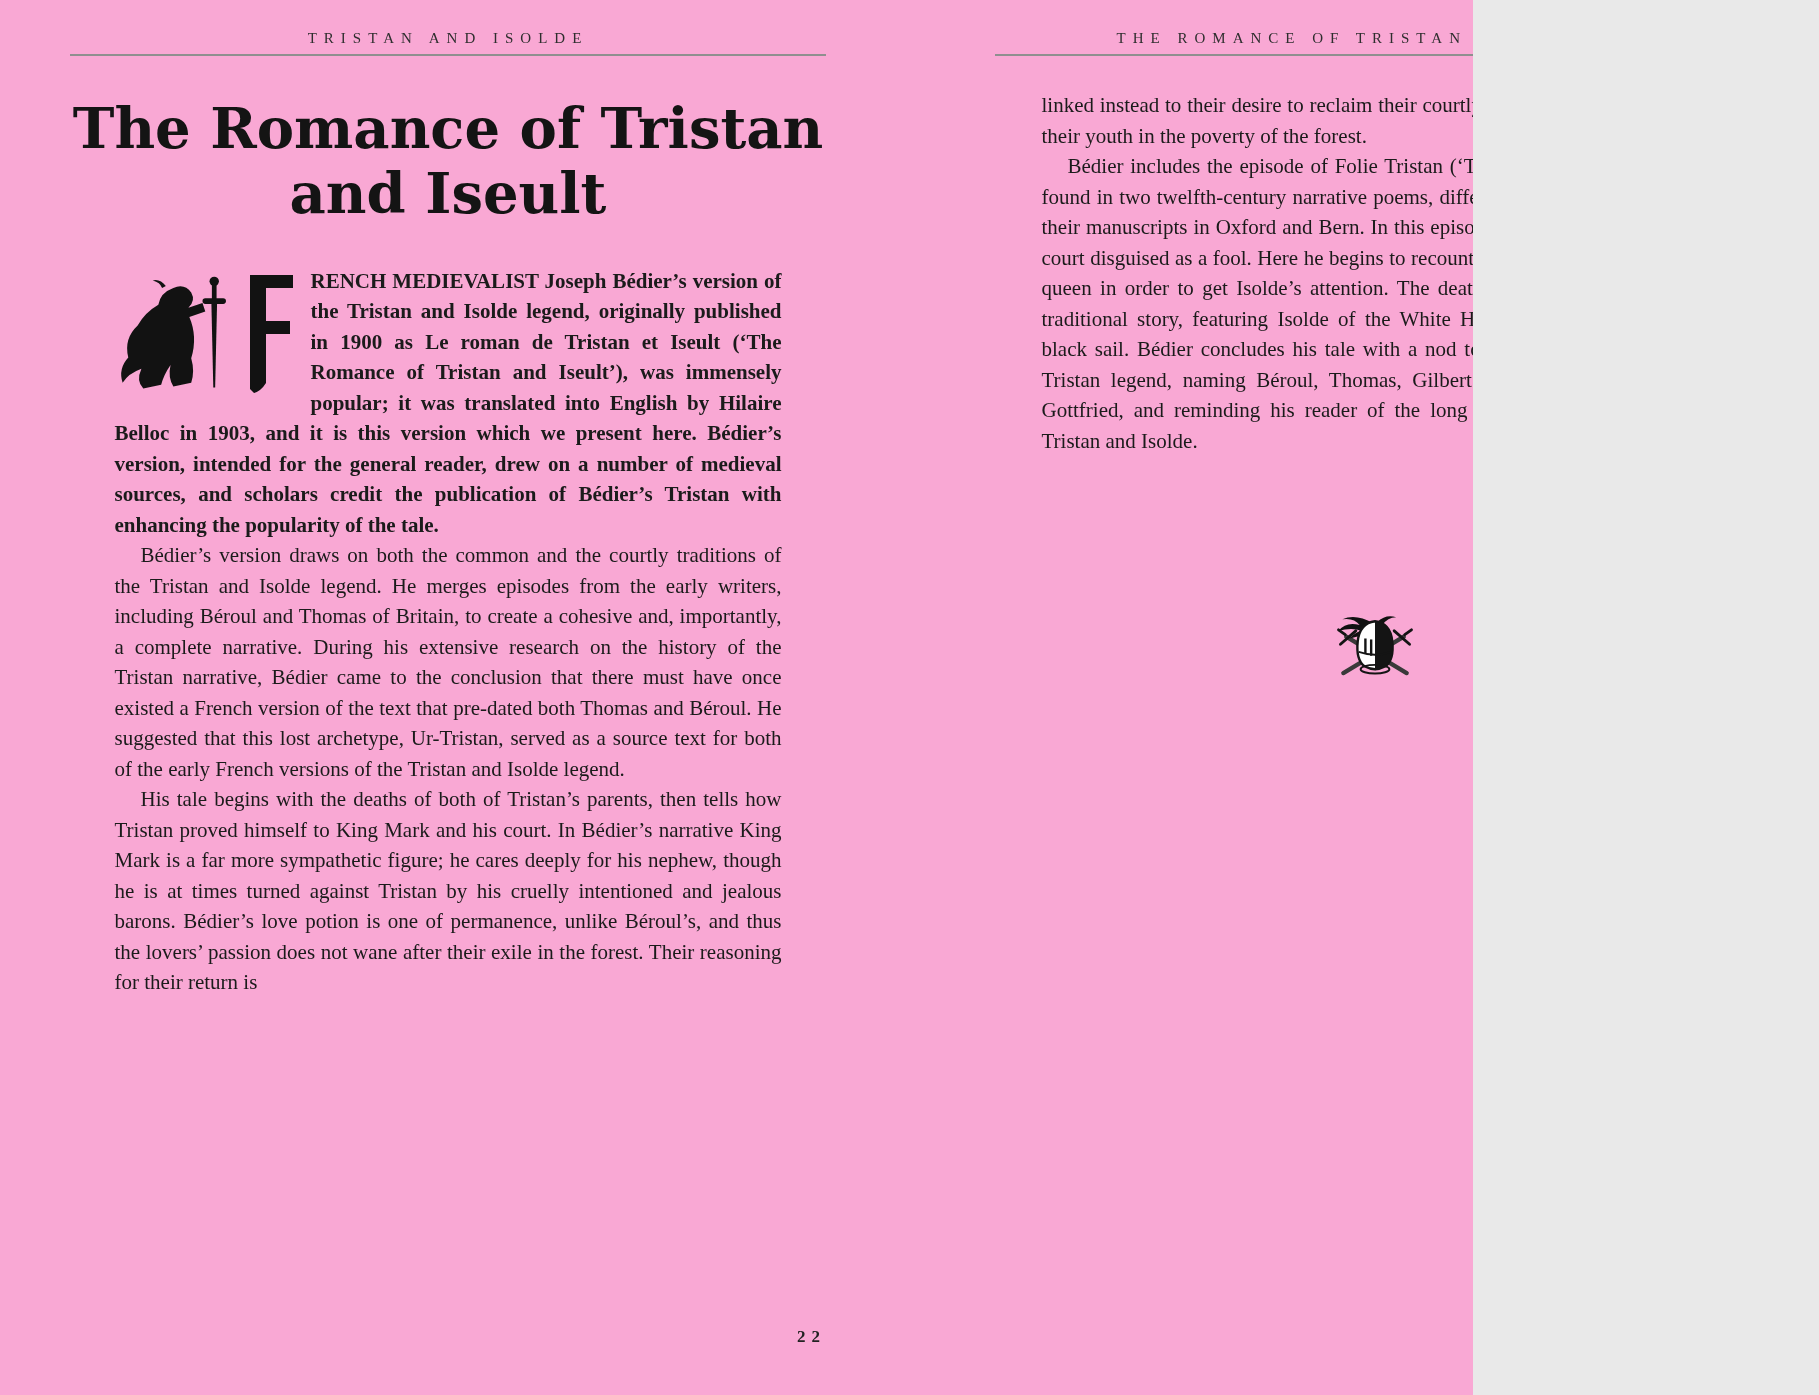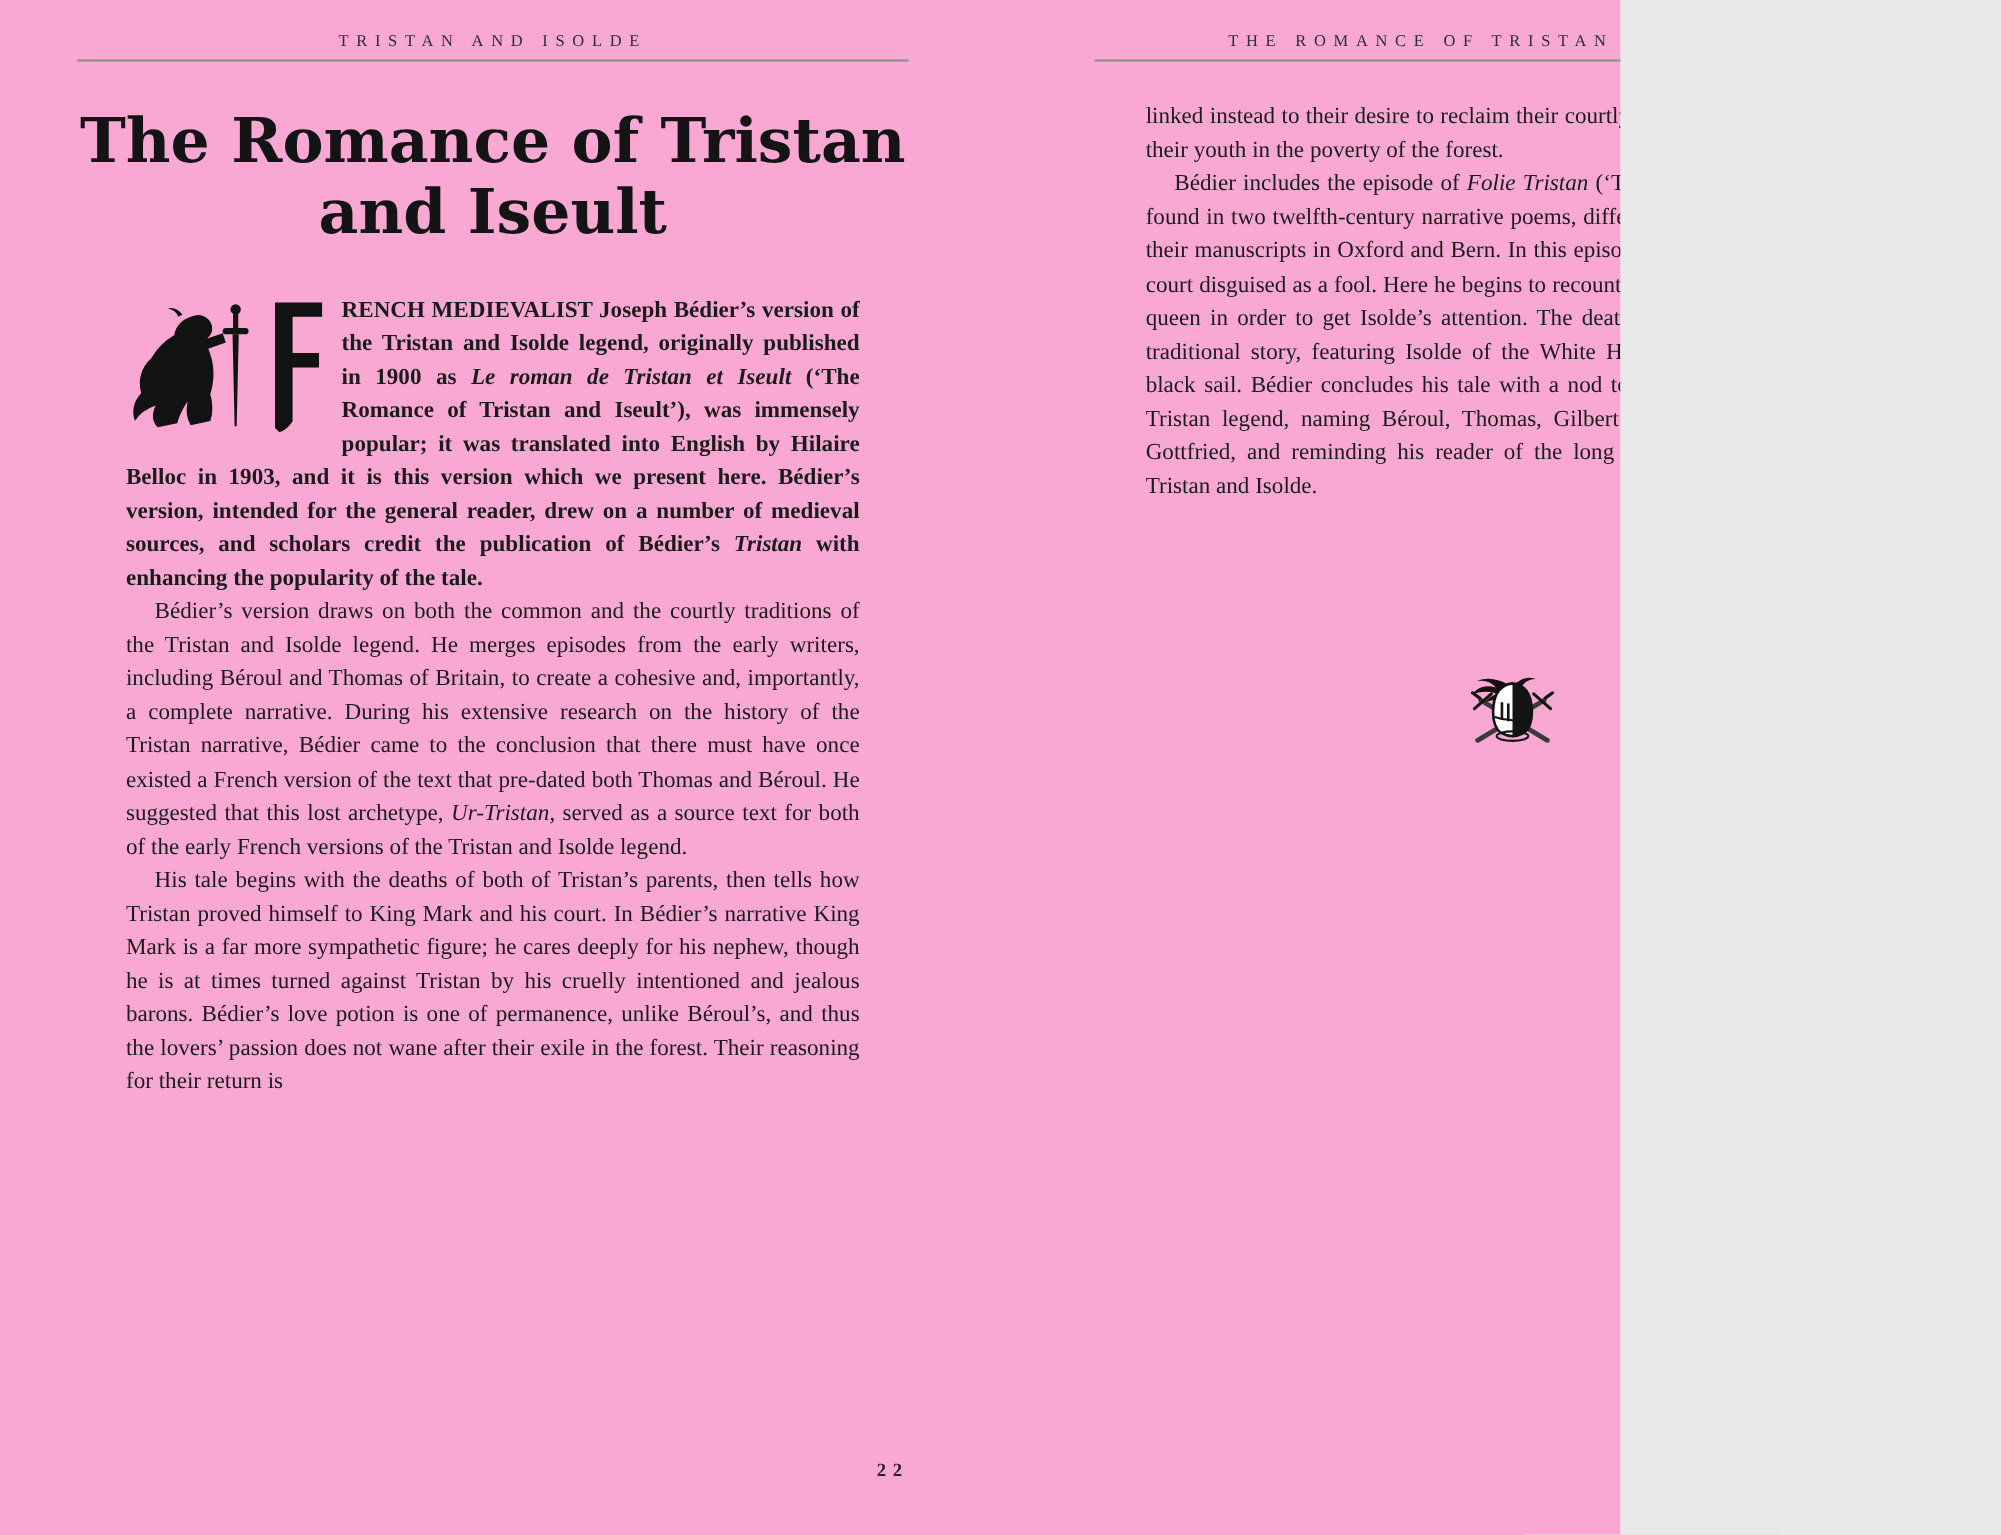--- a/index.html
+++ b/index.html
@@ -41,21 +41,21 @@
     font-size:21px;
     line-height:30.5px;
     text-align:justify;
   }
   .page.left .body-text{margin-top:40px;}
   .page.right .body-text{margin-top:34px;}
 
   .body-text p{margin:0;padding:0;}
   .body-text p.indent{text-indent:26px;}
   .body-text p.lead{font-weight:bold;}
-  .it{font-style:italic;}
+  .it{}
 
   .dropcap-block{
     float:left;
     width:186px;
     height:124px;
     margin:5px 10px 0 0;
   }
   .dropcap-block svg{display:block;float:left;}
 
   .emblem-wrap{

